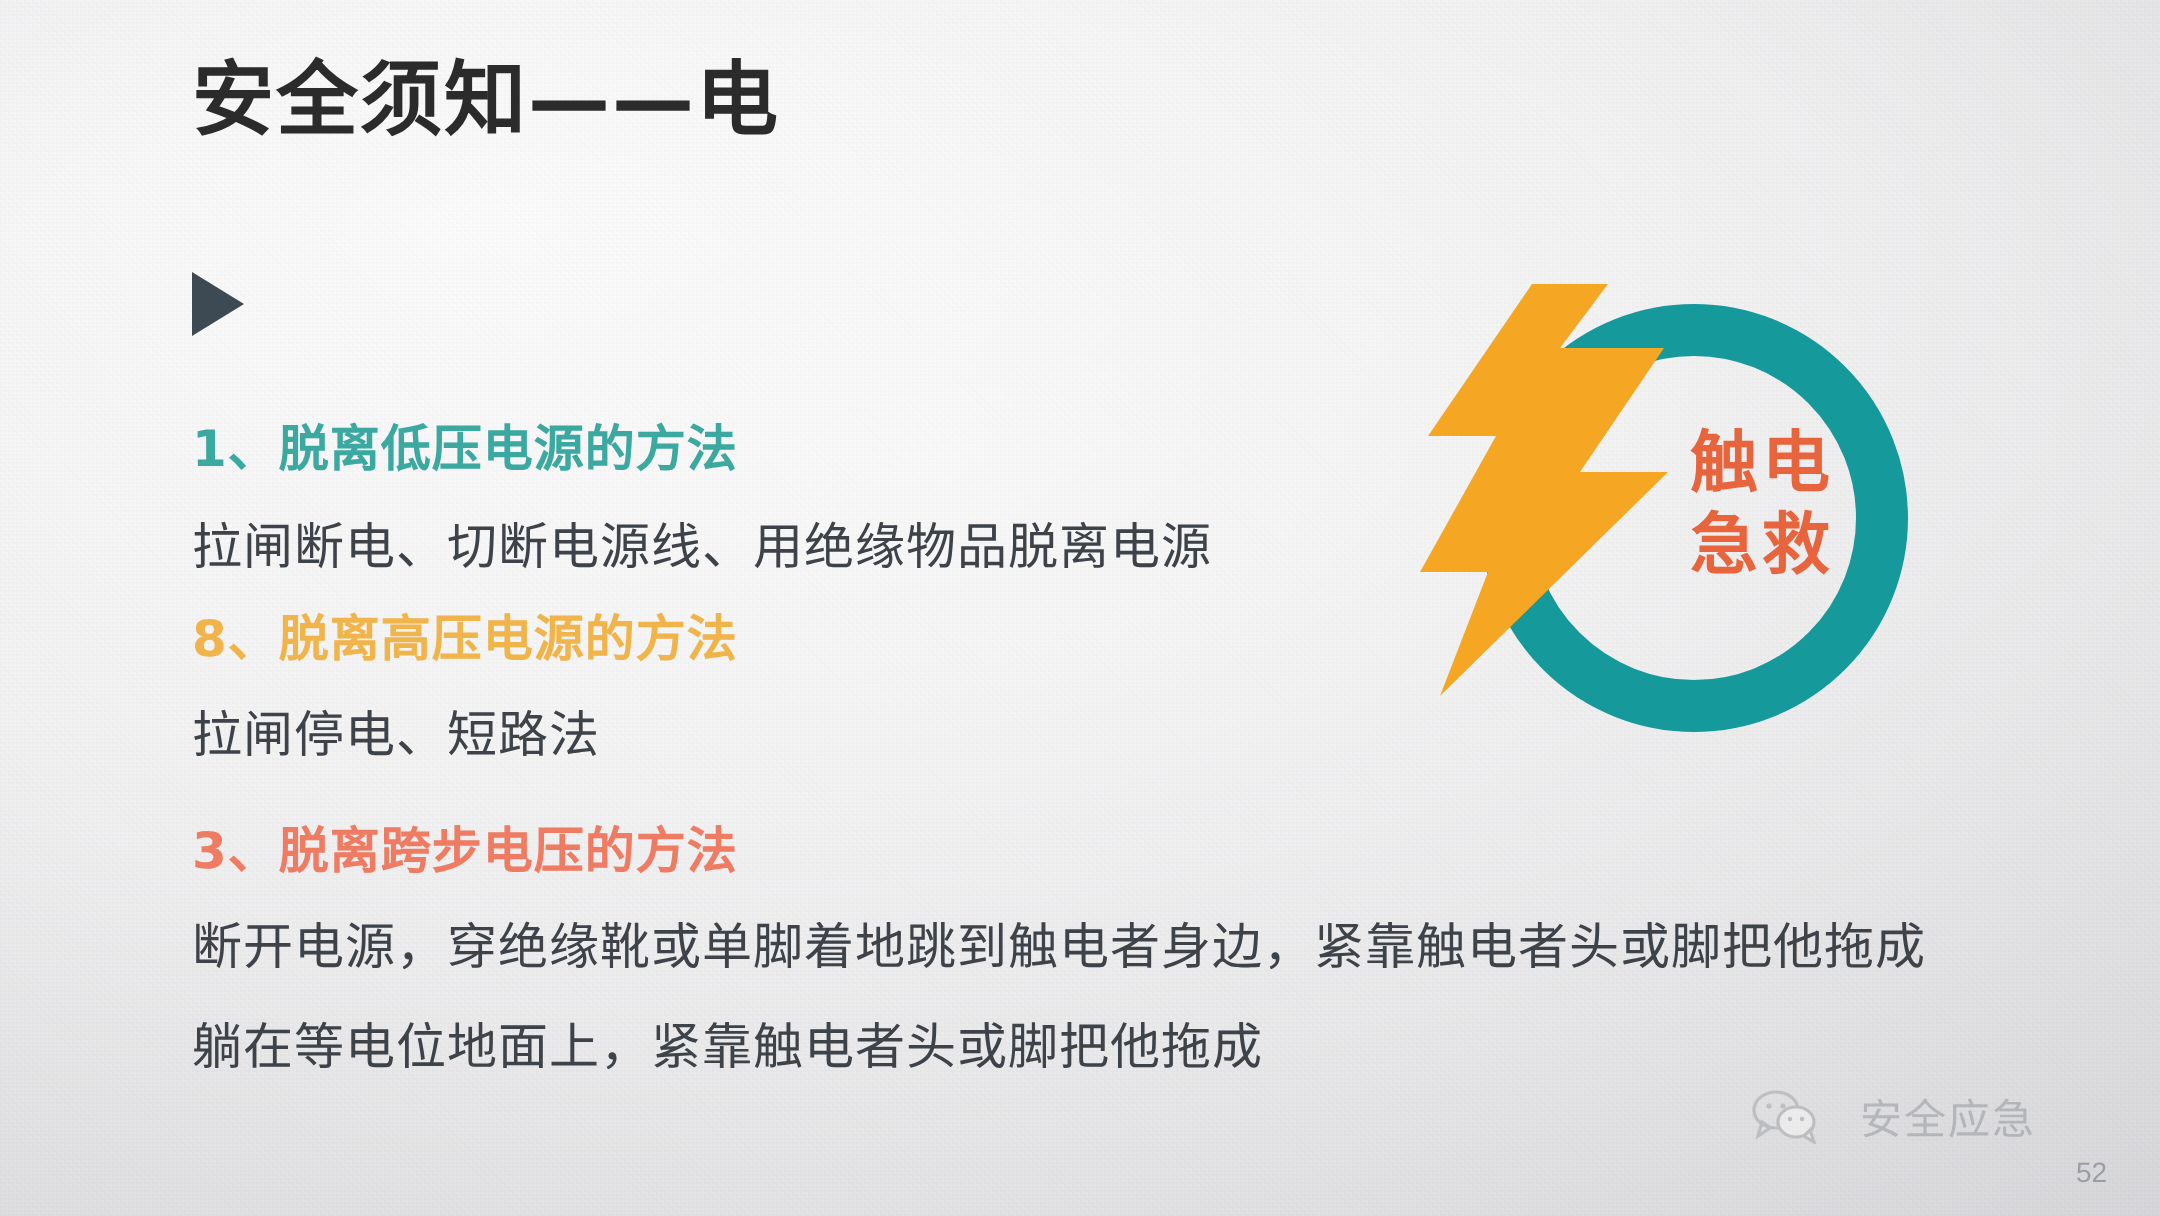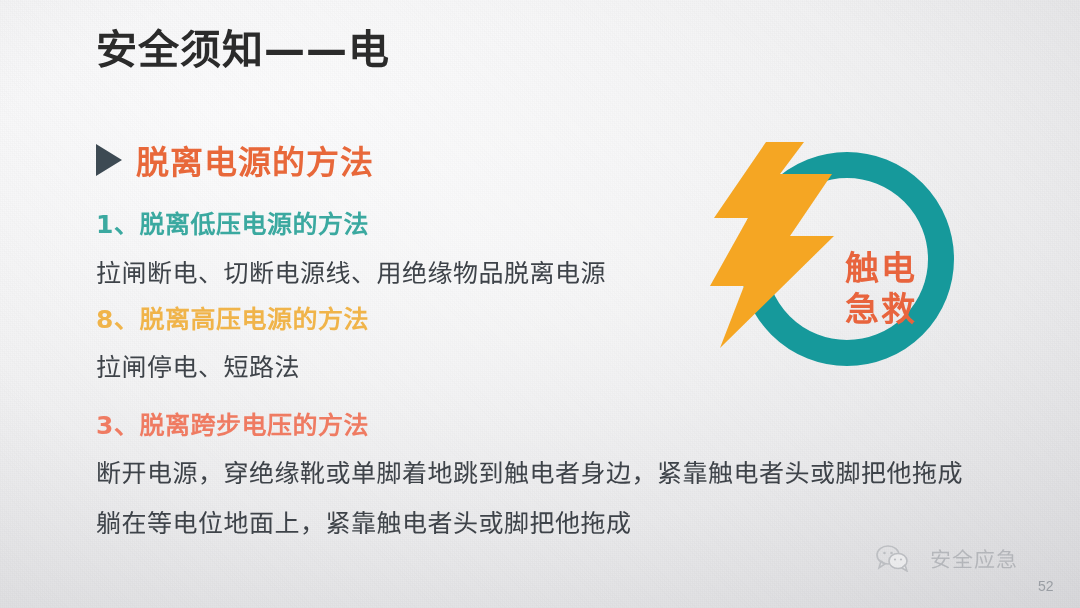--- a/index.html
+++ b/index.html
@@ -147,21 +147,20 @@
     left: 116px;
     top: 72px;
     width: 130px;
     text-align: center;
     font-size: 34px;
     font-weight: bold;
     line-height: 1.22;
     color: #e8643d;
     font-family: "DejaVu Sans", "Liberation Sans", sans-serif;
     letter-spacing: 2px;
-    margin-top: 36px;
   }
 
   
   #footer {
     position: absolute;
     left: 876px;
     top: 543px;
     display: flex;
     align-items: center;
     gap: 20px;
@@ -189,21 +188,20 @@
 
 <div id="slide">
 
   <div id="noise"></div>
   <div id="vignette"></div>
 
   <div id="title">安全须知——电</div>
 
   <div id="heading-row">
     <div id="bullet-triangle"></div>
-    <div id="heading-text">脱离电源的方法</div>
   </div>
 
   <div id="content">
 
     <p class="sub-head teal">1、脱离低压电源的方法</p>
     <div class="gap-1"></div>
     <p class="body-text">拉闸断电、切断电源线、用绝缘物品脱离电源</p>
 
     <div class="gap-2"></div>
 

